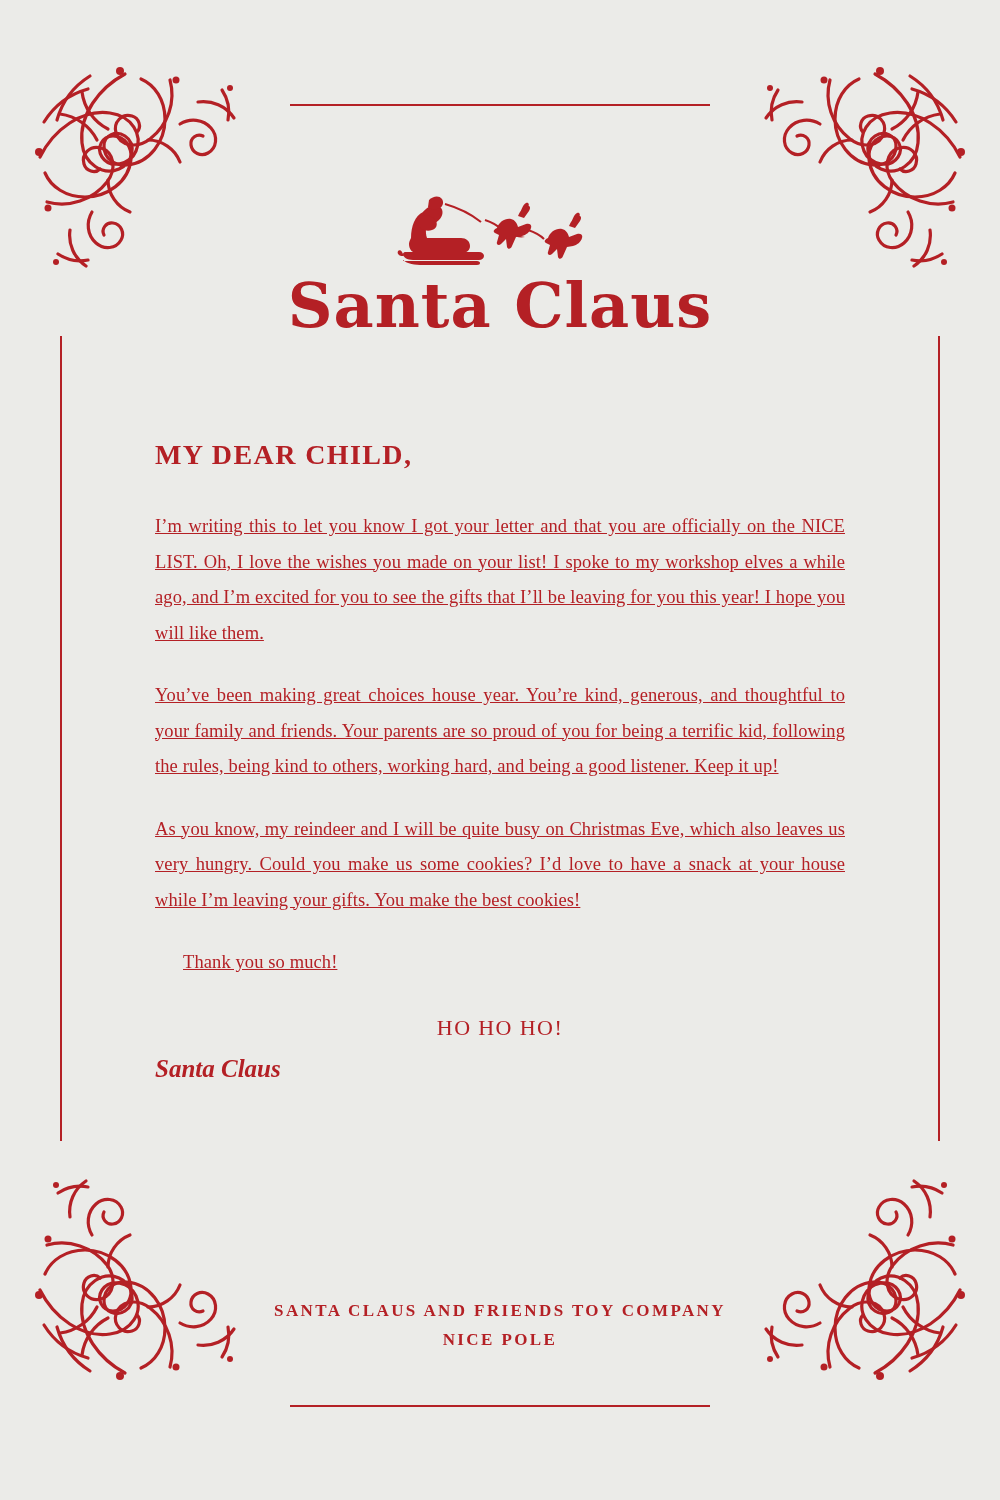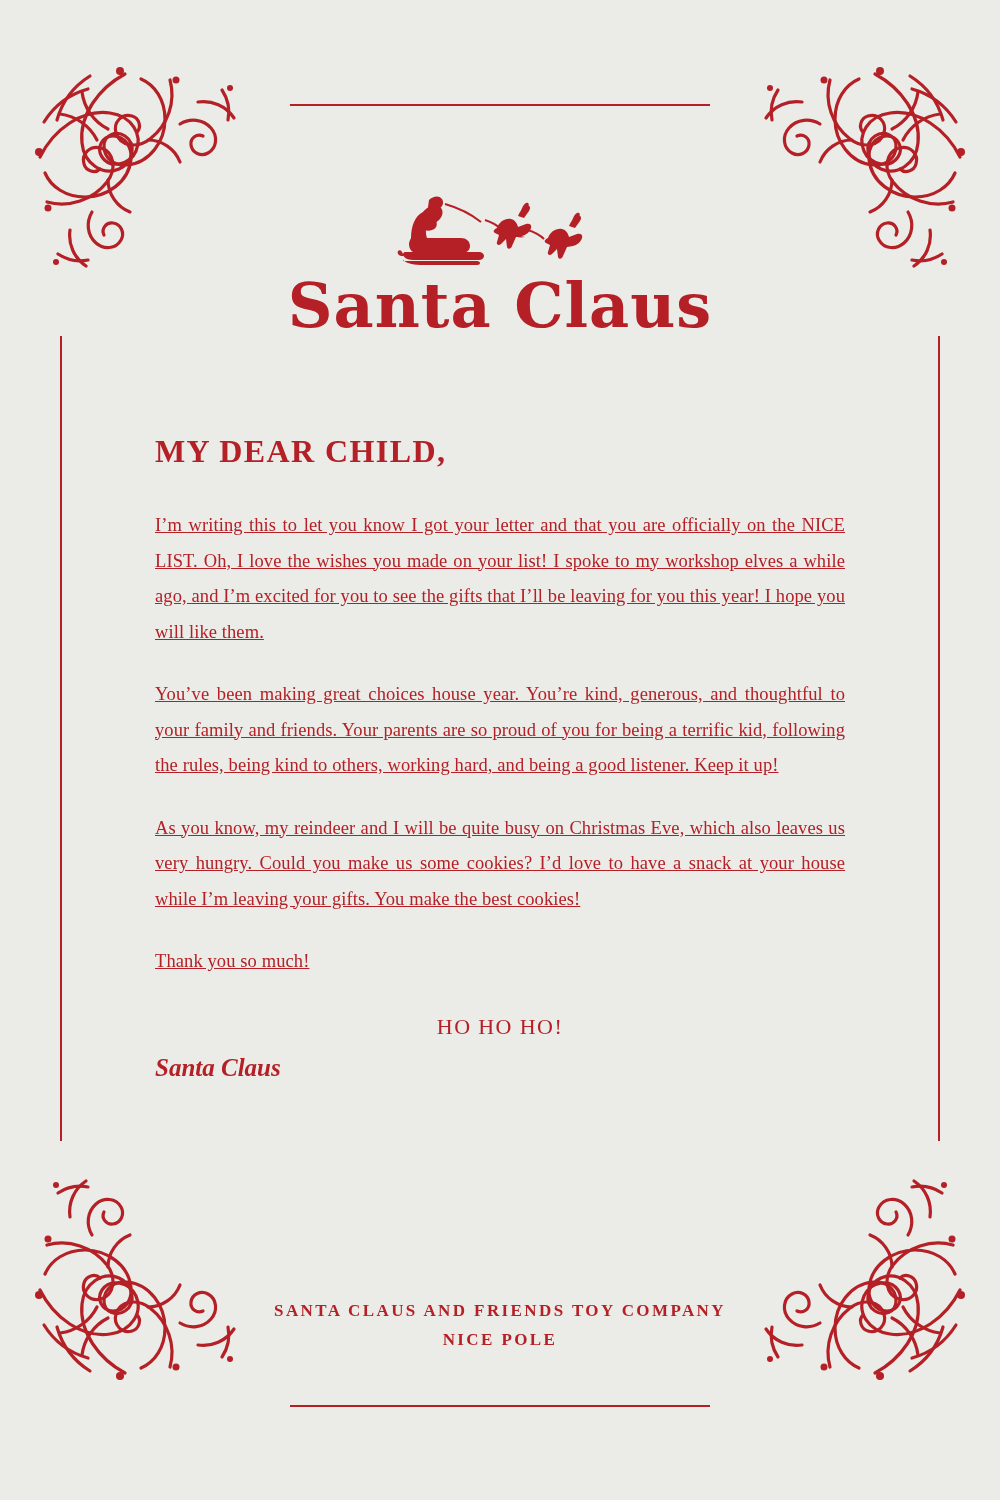--- a/index.html
+++ b/index.html
@@ -89,34 +89,34 @@
   }
 
   
   .letter {
     position: absolute;
     top: 425px;
     left: 155px;
     width: 690px;
   }
   .salutation {
-    font-size: 32px;
+    font-size: 28px;
     letter-spacing: 1.4px;
-    margin: 8px 0 38px 0;
+    margin: 14px 0 38px 0;
     font-family: "Liberation Serif", serif;
   }
   .para {
     font-size: 18.5px;
     line-height: 1.92;
     text-align: justify;
     margin: 0 0 27px 0;
     letter-spacing: 0.1px;
     text-decoration: underline;
   }
-  .para.last { margin-bottom: 34px; }
+  .para.last { margin-bottom: 34px; margin-left: 28px; }
   .hoho {
     font-size: 22px;
     letter-spacing: 1.4px;
     margin: 18px 0 14px 0;
     text-align: center;
   }
   .signature {
     font-size: 25px;
     font-style: italic;
     font-weight: bold;

